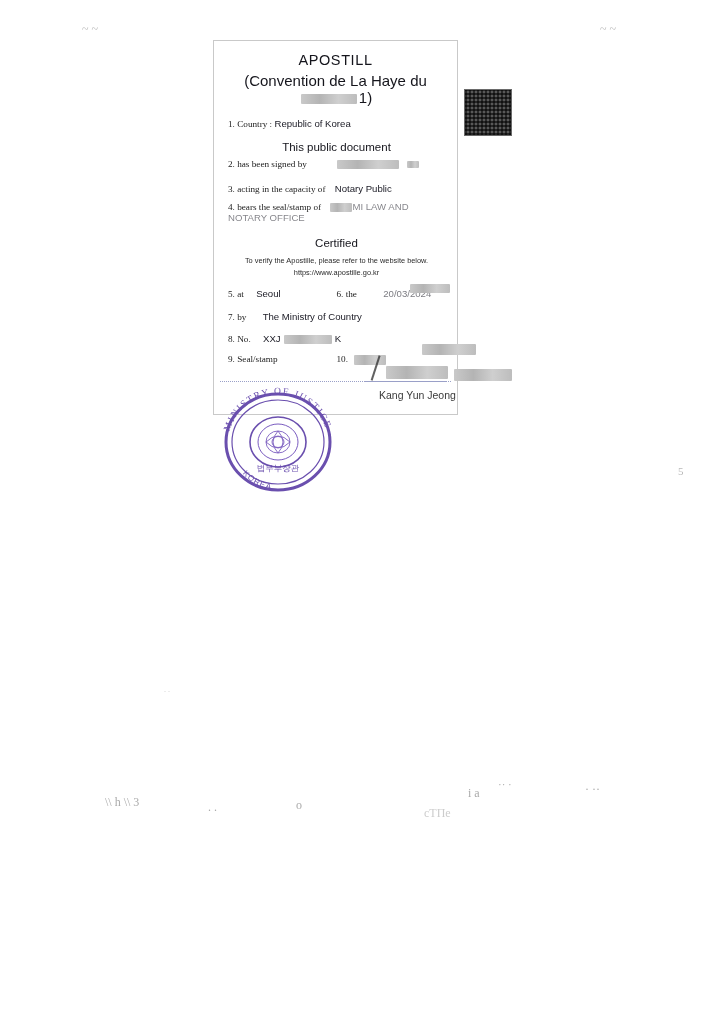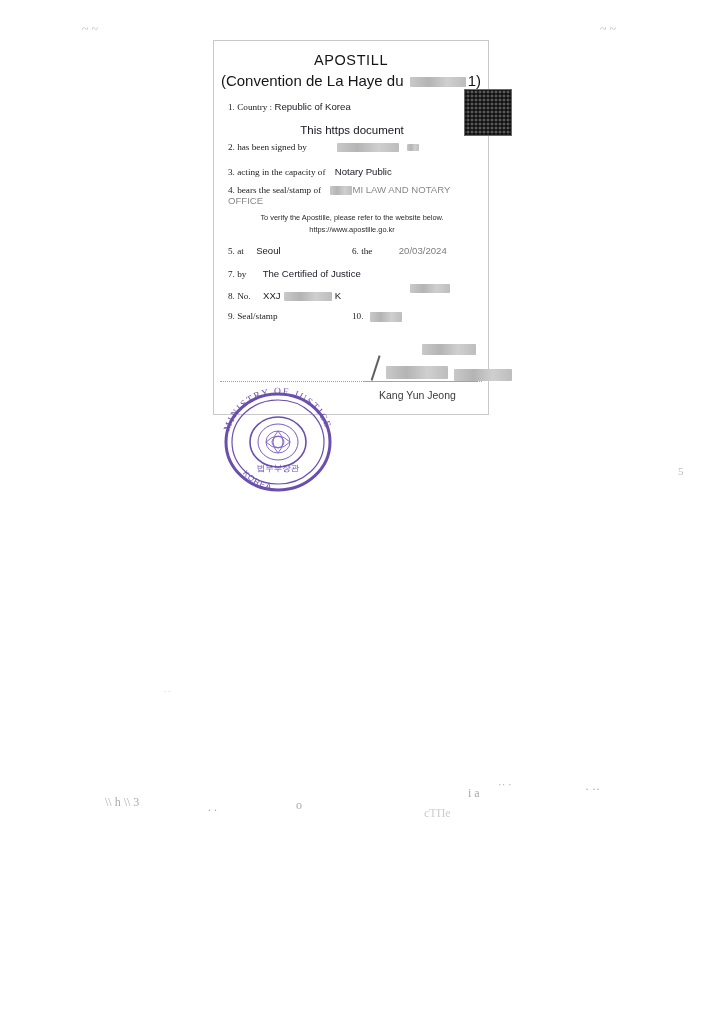--- a/index.html
+++ b/index.html
@@ -23,21 +23,21 @@
     color: #b9b9b9;
     font-family: "Liberation Serif", serif;
     white-space: nowrap;
   }
 
   
   #apostille {
     position: absolute;
     left: 213px;
     top: 40px;
-    width: 276px;
+    width: 245px;
     height: 375px;
     border: 1px solid #c9c9c9;
     background: #ffffff;
     box-sizing: border-box;
   }
 
   .cert-title {
     text-align: center;
     font-size: 14.5px;
     letter-spacing: 0.6px;
@@ -180,41 +180,42 @@
   </div>
 
   <div class="rows">
 
     <div class="row">
       <span class="lbl">1.</span>
       <span class="lbl">Country :</span>
       <span class="val">Republic of Korea</span>
     </div>
 
-    <div class="centered-line">This https document</div>
+    <div class="centered-line">This public document</div>
 
     <div class="row" style="margin-top:6px;">
       <span class="lbl">2.</span>
       <span class="lbl">has been signed by</span>
       <span class="redact" style="width:62px;height:9px;margin-left:28px;"></span>
       <span class="redact" style="width:12px;height:7px;margin-left:6px;"></span>
     </div>
 
     <div class="row" style="margin-top:7px;">
       <span class="lbl">3.</span>
       <span class="lbl">acting in the capacity of</span>
       <span class="val" style="margin-left:7px;">Notary Public</span>
     </div>
 
     <div class="row" style="margin-top:1px;">
       <span class="lbl">4.</span>
       <span class="lbl">bears the seal/stamp of</span>
       <span class="redact" style="width:22px;height:9px;margin-left:7px;"></span><span class="val" style="opacity:.55;">MI LAW AND NOTARY OFFICE</span>
     </div>
 
+    <div class="certified">Certified</div>
 
     <div class="verify">
       <div>To verify the Apostille, please refer to the website below.</div>
       <div>https://www.apostille.go.kr</div>
     </div>
 
     <div class="grid2">
       <div class="row">
         <span class="lbl">5.</span>
         <span class="lbl">at</span>
@@ -223,21 +224,21 @@
       <div class="row">
         <span class="lbl">6.</span>
         <span class="lbl">the</span>
         <span class="val" style="margin-left:24px;opacity:.6;filter:blur(.5px);">20/03/2024</span>
       </div>
     </div>
 
     <div class="row" style="margin-top:6px;">
       <span class="lbl">7.</span>
       <span class="lbl">by</span>
-      <span class="val" style="margin-left:14px;">The Certified of Justice</span>
+      <span class="val" style="margin-left:14px;">The Ministry of Country</span>
     </div>
 
     <div class="row" style="margin-top:5px;">
       <span class="lbl">8.</span>
       <span class="lbl">No.</span>
       <span class="val" style="margin-left:10px;">XXJ</span><span class="redact" style="width:48px;height:9px;margin:0 3px;"></span><span class="val">K</span>
     </div>
 
     <div class="grid2" style="margin-top:4px;">
       <div class="row">

